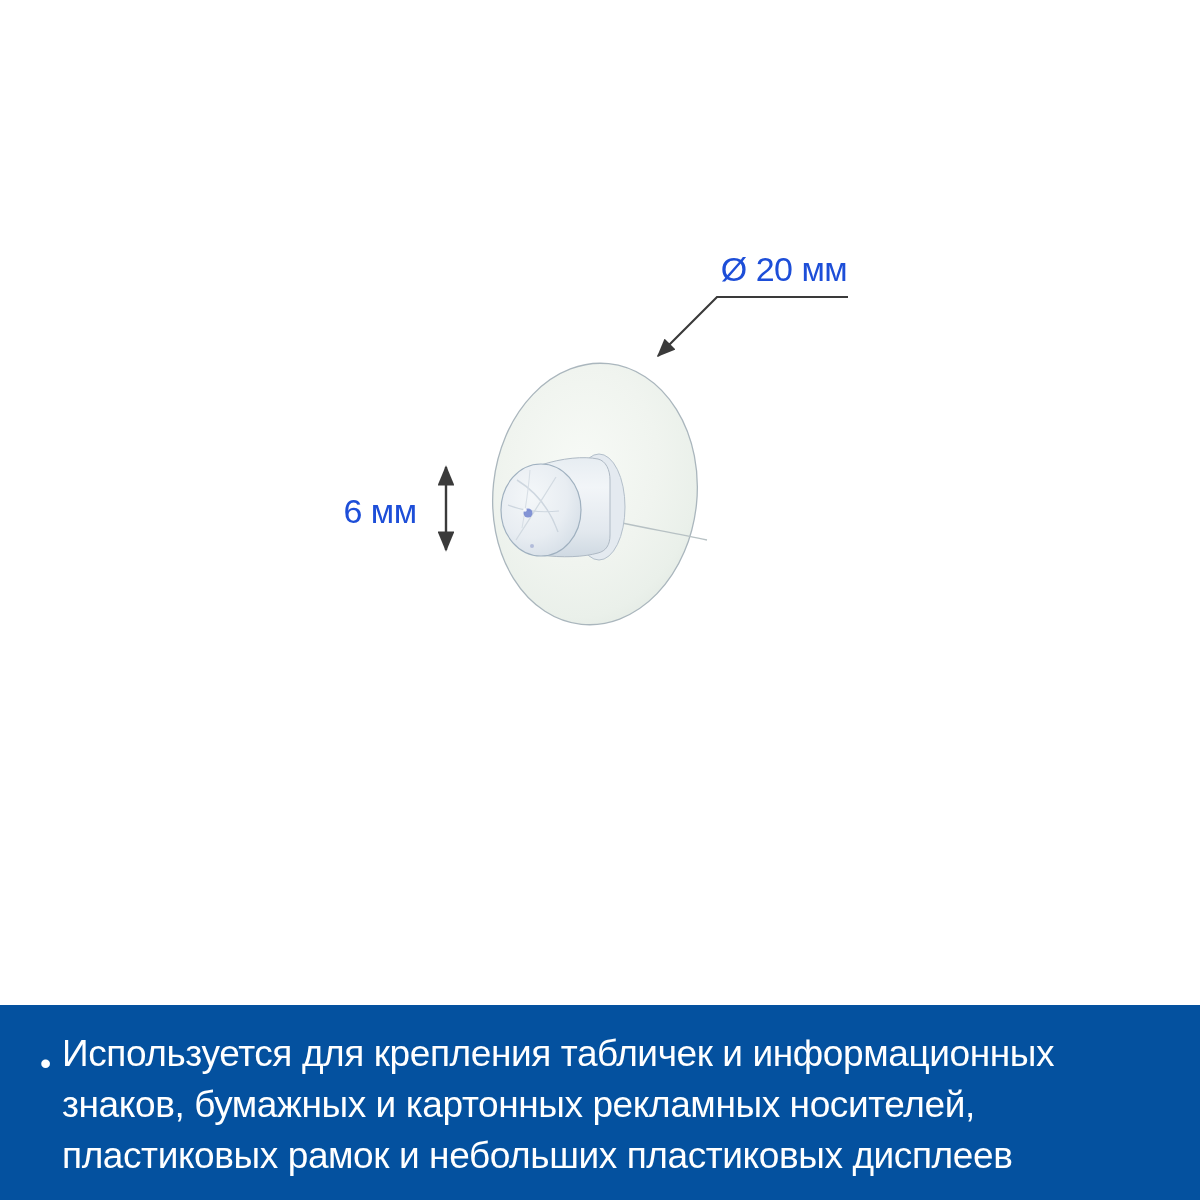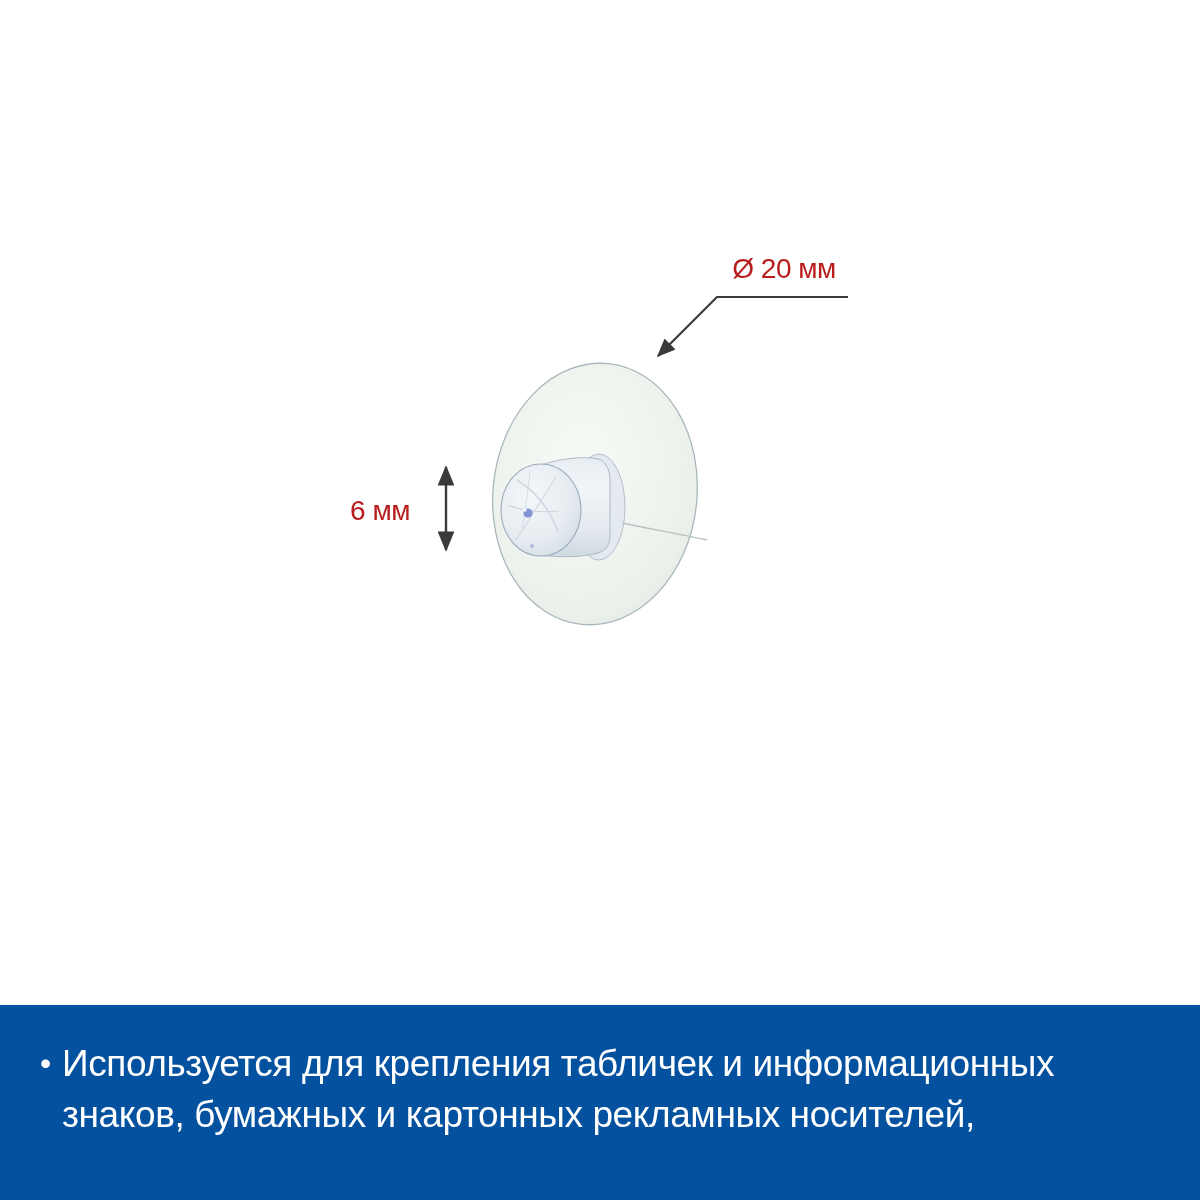--- a/index.html
+++ b/index.html
@@ -15,22 +15,22 @@
     overflow: hidden;
     font-family: "Liberation Sans", sans-serif;
   }
   .illustration {
     position: absolute;
     left: 0;
     top: 0;
   }
   .dim {
     position: absolute;
-    color: #b91c1c;
-    font-size: 28px;
+    color: #1d4ed8;
+    font-size: 34px;
     line-height: 38px;
     letter-spacing: -0.5px;
     white-space: nowrap;
   }
   .dim-diameter {
     left: 704px;
     top: 250px;
     width: 160px;
     text-align: center;
   }
@@ -53,21 +53,21 @@
     position: absolute;
     left: 40px;
     top: 33px;
     color: #ffffff;
     font-size: 32px;
     line-height: 51px;
   }
   .desc {
     position: absolute;
     left: 62px;
-    top: 33px;
+    top: 23px;
     color: #ffffff;
     font-size: 37px;
     line-height: 51px;
     letter-spacing: -0.4px;
     white-space: nowrap;
   }
 </style>
 </head>
 <body>
 
@@ -125,16 +125,17 @@
 
   <div class="dim dim-diameter">Ø 20 мм</div>
 
   <div class="dim dim-height">6 мм</div>
 
   <div class="banner">
     <span class="bullet">•</span>
     <div class="desc">
       <div class="desc-line">Используется для крепления табличек и информационных</div>
       <div class="desc-line">знаков, бумажных и картонных рекламных носителей,</div>
+      <div class="desc-line">пластиковых рамок и небольших пластиковых дисплеев</div>
     </div>
   </div>
 
 </div>
 
 </body></html>

